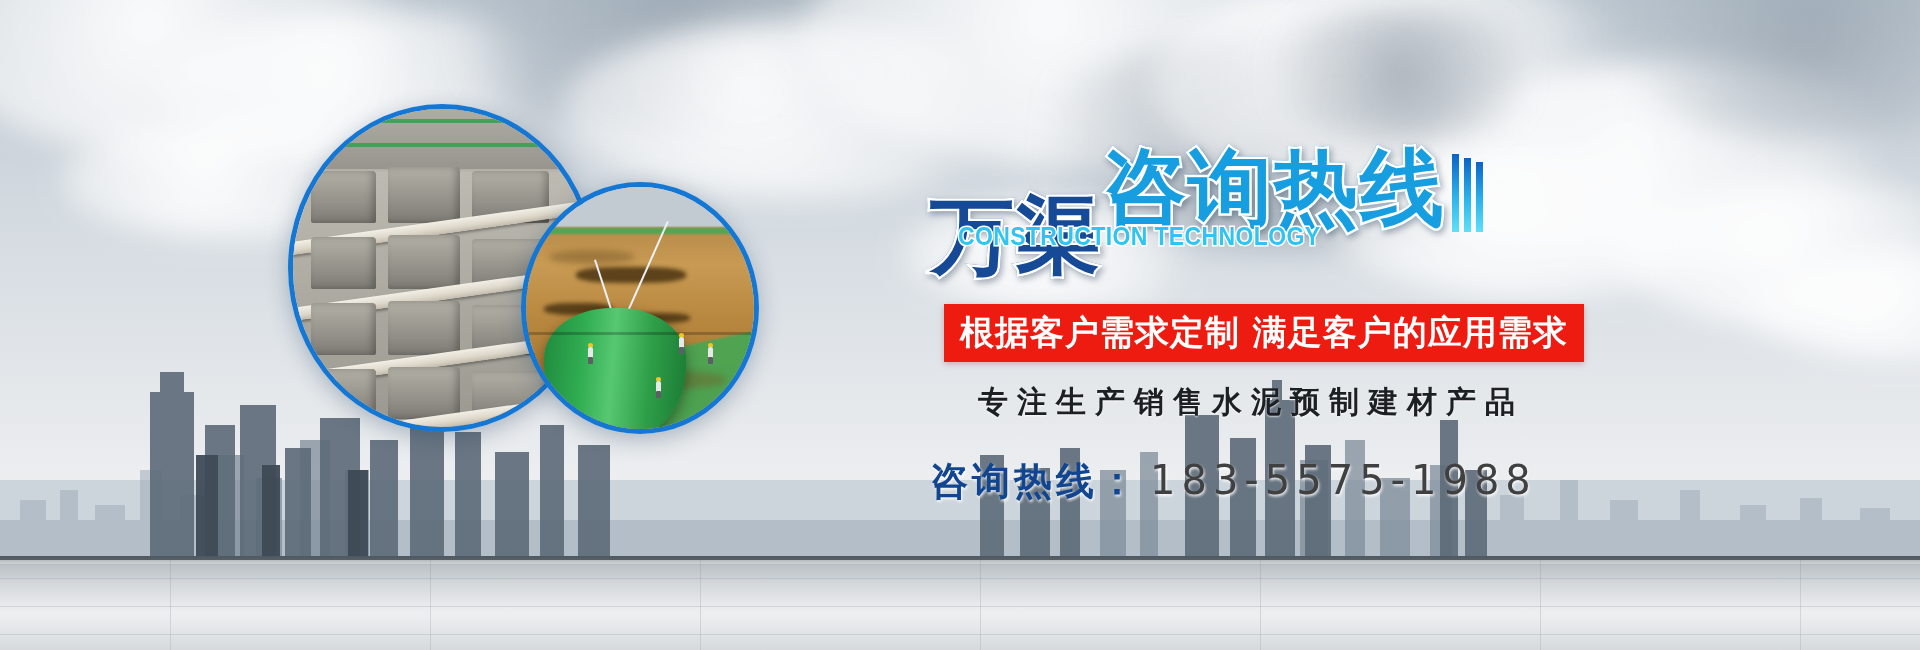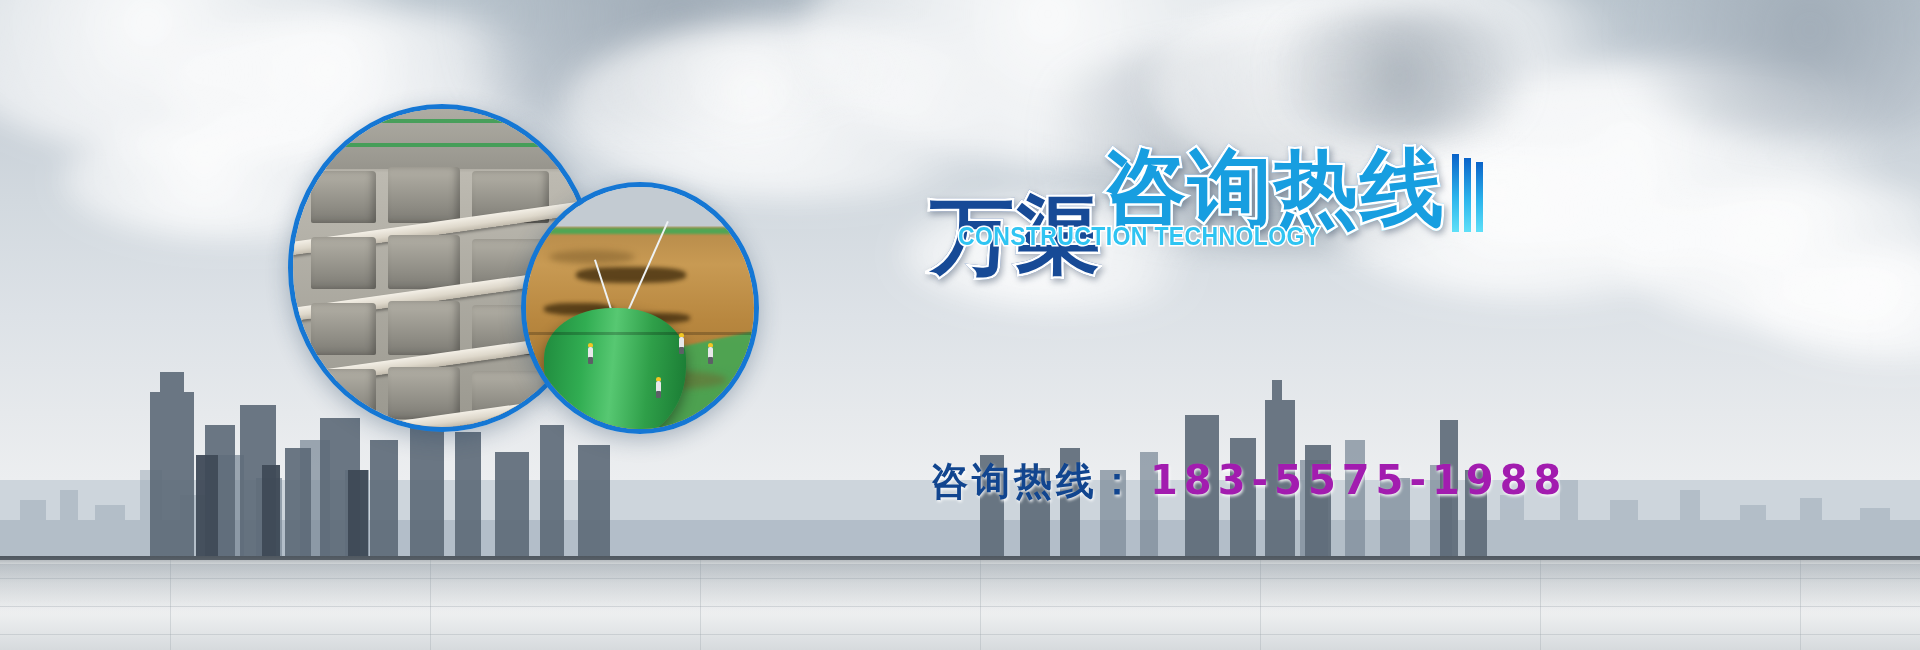--- a/index.html
+++ b/index.html
@@ -137,21 +137,21 @@
   .hotline{
     position:absolute;left:0px;top:318px;white-space:nowrap;
     text-shadow:1px 2px 3px rgba(255,255,255,.85);
   }
   .hot-label{
     font-family:"DejaVu Sans","Liberation Sans",sans-serif;
     font-weight:bold;font-size:38px;line-height:44px;color:#11458f;letter-spacing:4px;
   }
   .hot-num{
     font-family:"DejaVu Sans","Liberation Sans",sans-serif;
-    font-weight:bold;font-size:40px;line-height:44px;color:#a21caf;letter-spacing:6px;
+    font-weight:normal;font-size:40px;line-height:44px;color:#404040;letter-spacing:6px;
     margin-left:10px;
   }
 </style>
 </head>
 <body>
 
 <div id="banner">
 
   <div class="sky"></div>
   <div class="cloudlayer">
@@ -289,20 +289,24 @@
     <div class="worker" style="left:57%;top:80%;"></div>
   </div>
 
   <div class="textblock">
 
     <div class="titlerow">
       <span class="t-dark">万渠</span><span class="t-light">咨询热线</span><span class="bars"><i class="bar b1"></i><i class="bar b2"></i><i class="bar b3"></i></span>
       <div class="eng">CONSTRUCTION TECHNOLOGY</div>
     </div>
 
-
+    <div class="redbar">
+      <span>根据客户需求定制 满足客户的应用需求</span>
+    </div>
+
+    <div class="tagline">专注生产销售水泥预制建材产品</div>
 
     <div class="hotline">
       <span class="hot-label">咨询热线：</span><span class="hot-num">183-5575-1988</span>
     </div>
 
   </div>
 </div>
 
 </body></html>

